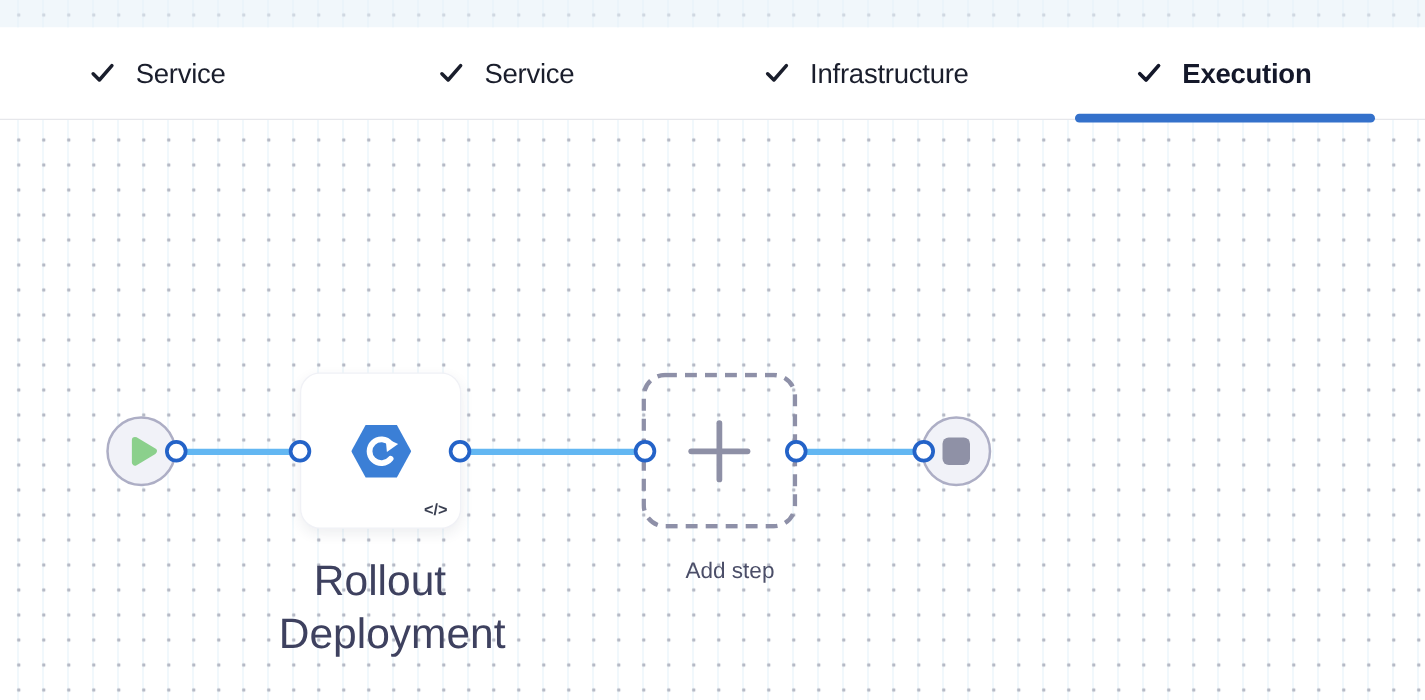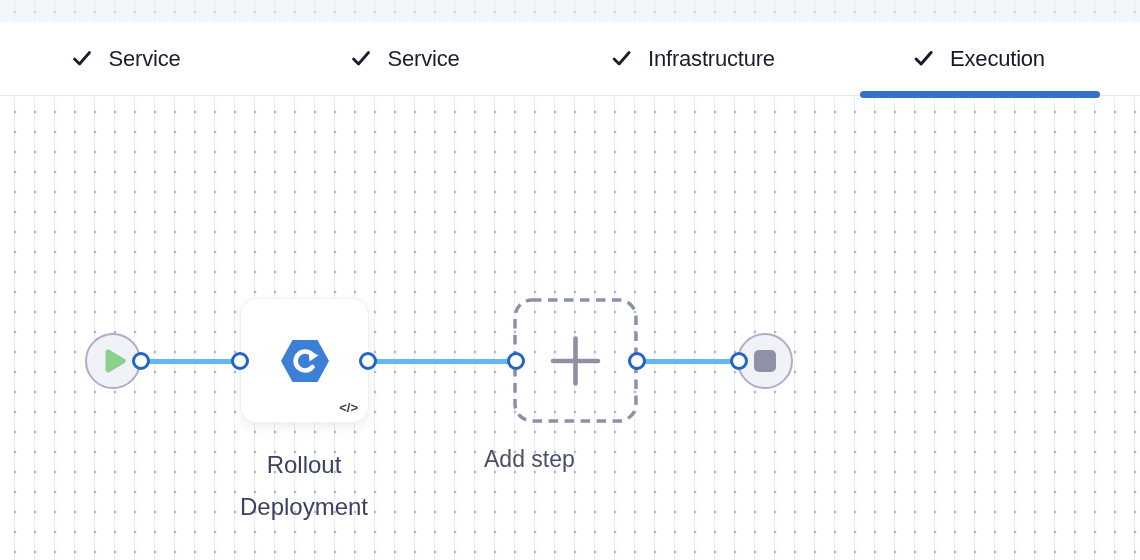--- a/index.html
+++ b/index.html
@@ -30,21 +30,21 @@
     position: absolute; left: 0; top: 22px; width: 1140px; height: 74px;
     background: #ffffff;
     border-bottom: 1px solid #e6e7eb;
   }
   .tab {
     position: absolute; top: 50%; transform: translate(-50%, -50%);
     display: flex; align-items: center; gap: 16px;
     font-size: 22px; color: #1a1e2c; letter-spacing: -0.2px;
     cursor: pointer; white-space: nowrap;
   }
-  .tab.active { font-weight: 400; color: #14182a; }
+  .tab.active { font-weight: 700; color: #14182a; }
   .tab .check { width: 21px; height: 21px; flex: 0 0 auto; }
   .tab-underline {
     position: absolute; left: 860px; top: 69px; width: 240px; height: 7px;
     border-radius: 3.5px; background: #3471cb;
   }
 
   
   .node {
     position: absolute; width: 56px; height: 56px; border-radius: 50%;
     background: #f1f2f8; border: 2px solid #adaec5;
@@ -81,25 +81,25 @@
   .step-card .code-glyph {
     position: absolute; right: 10px; bottom: 7px;
     font-size: 13px; font-weight: 700; color: #3a3f51;
     font-family: "Liberation Sans", sans-serif; cursor: pointer;
   }
 
   .add-box { position: absolute; left: 513px; top: 298px; width: 125px; height: 125px; z-index: 2; cursor: pointer; }
 
   .step-label {
     position: absolute; left: 223px; top: 444px; width: 162px;
-    text-align: center; font-size: 24px; line-height: 42px; color: #3e415f;
+    text-align: center; font-size: 34px; line-height: 42px; color: #3e415f;
   }
   .add-label {
-    position: absolute; left: 484px; top: 446px; width: 160px;
-    text-align: left; font-size: 23px; color: #4b4e68;
+    position: absolute; left: 504px; top: 446px; width: 160px;
+    text-align: center; font-size: 18px; color: #4b4e68;
   }
 </style>
 </head>
 <body>
 
 <div class="screen">
 
   <div class="top-strip"></div>
 
   <header class="tabbar">

